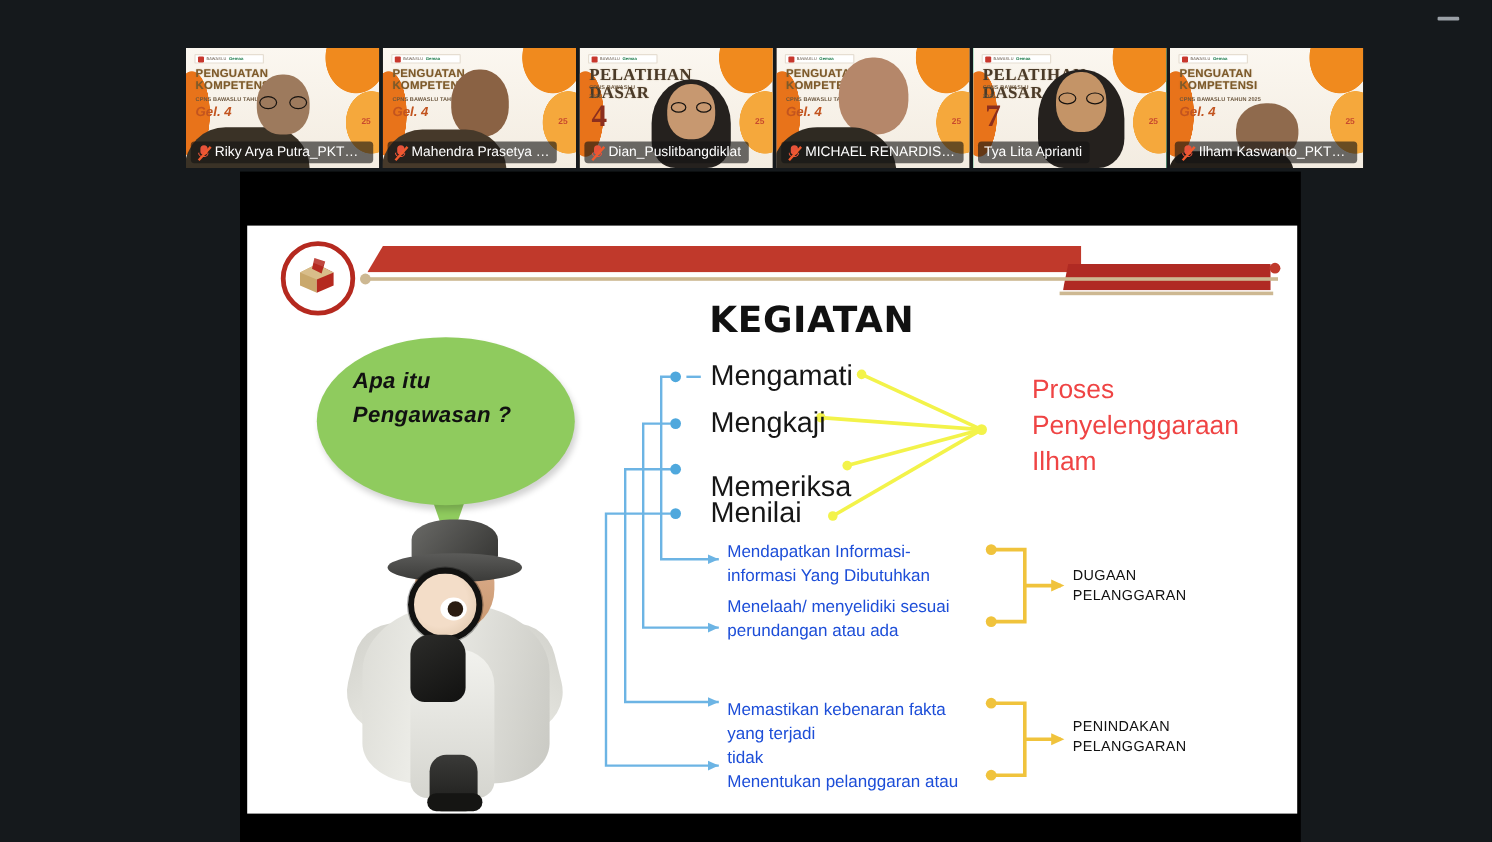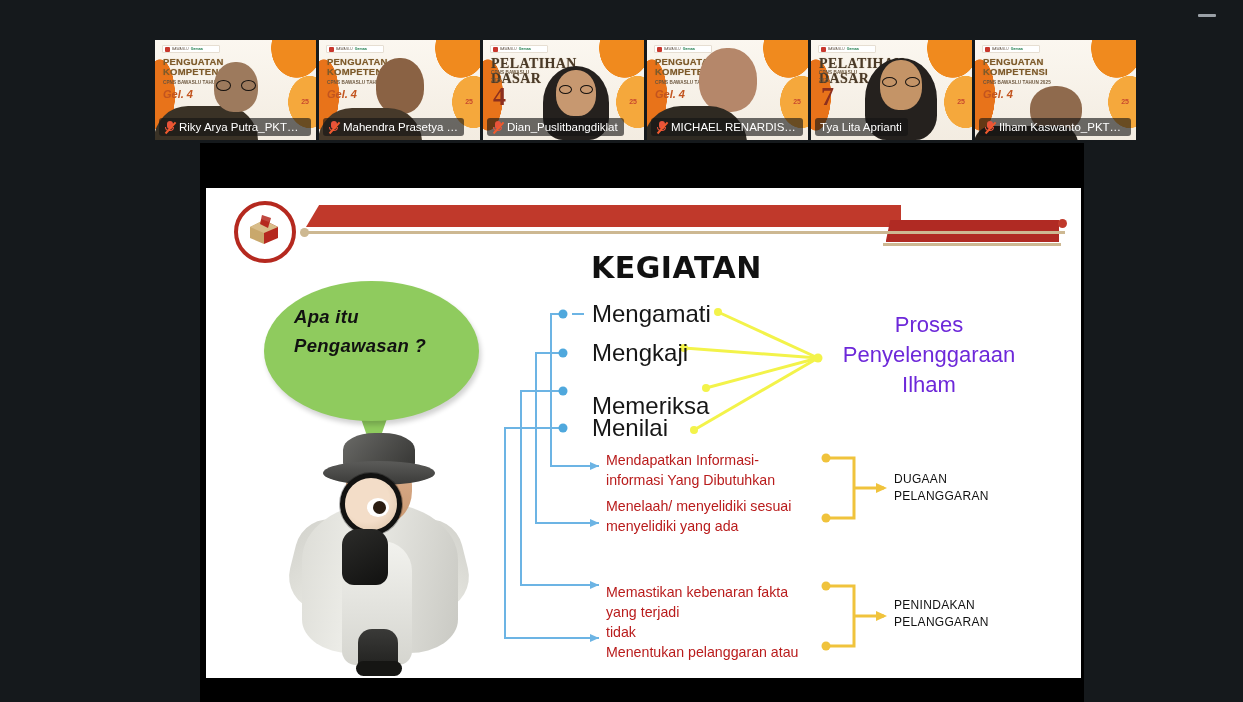--- a/index.html
+++ b/index.html
@@ -230,25 +230,25 @@
   
   .kegiatan{
     position:absolute; left:385px; top:62px;
     font-size:30px; font-weight:bold; letter-spacing:.5px; color:#111;
     font-family:"DejaVu Sans", sans-serif;
   }
   .main-item{
     position:absolute; font-size:24px; color:#161616; white-space:nowrap;
   }
   .proses{
-    position:absolute; left:618px; top:122px; width:210px;
-    font-size:22px; line-height:1.36; color:#6d28d9;text-align:center;
+    position:absolute; left:654px; top:122px; width:210px;
+    font-size:22px; line-height:1.36; color:#ef4444;
   }
   .detail{
-    position:absolute; font-size:14.2px; line-height:1.42; color:#b91c1c;
+    position:absolute; font-size:14.2px; line-height:1.42; color:#1d4ed8;
   }
   .outcome{
     position:absolute; font-size:12px; line-height:1.45; color:#111;
     letter-spacing:.3px;
   }
   svg.overlay{ position:absolute; left:0; top:0; width:875px; height:490px; pointer-events:none; }
 </style>
 </head>
 <body>
 
@@ -555,21 +555,21 @@
       <div>Penyelenggaraan</div>
       <div>Ilham</div>
     </div>
 
     <div class="detail" style="left:400px; top:262px; width:205px;">
       <div>Mendapatkan Informasi-</div>
       <div>informasi Yang Dibutuhkan</div>
     </div>
     <div class="detail" style="left:400px; top:308px; width:205px;">
       <div>Menelaah/ menyelidiki sesuai</div>
-      <div>menyelidiki yang ada</div>
+      <div>perundangan atau ada</div>
     </div>
     <div class="detail" style="left:400px; top:394px; width:205px;">
       <div>Memastikan kebenaran fakta</div>
       <div>yang terjadi</div>
     </div>
     <div class="detail" style="left:400px; top:434px; width:205px;">
       <div>tidak</div>
       <div>Menentukan pelanggaran atau</div>
     </div>
 

